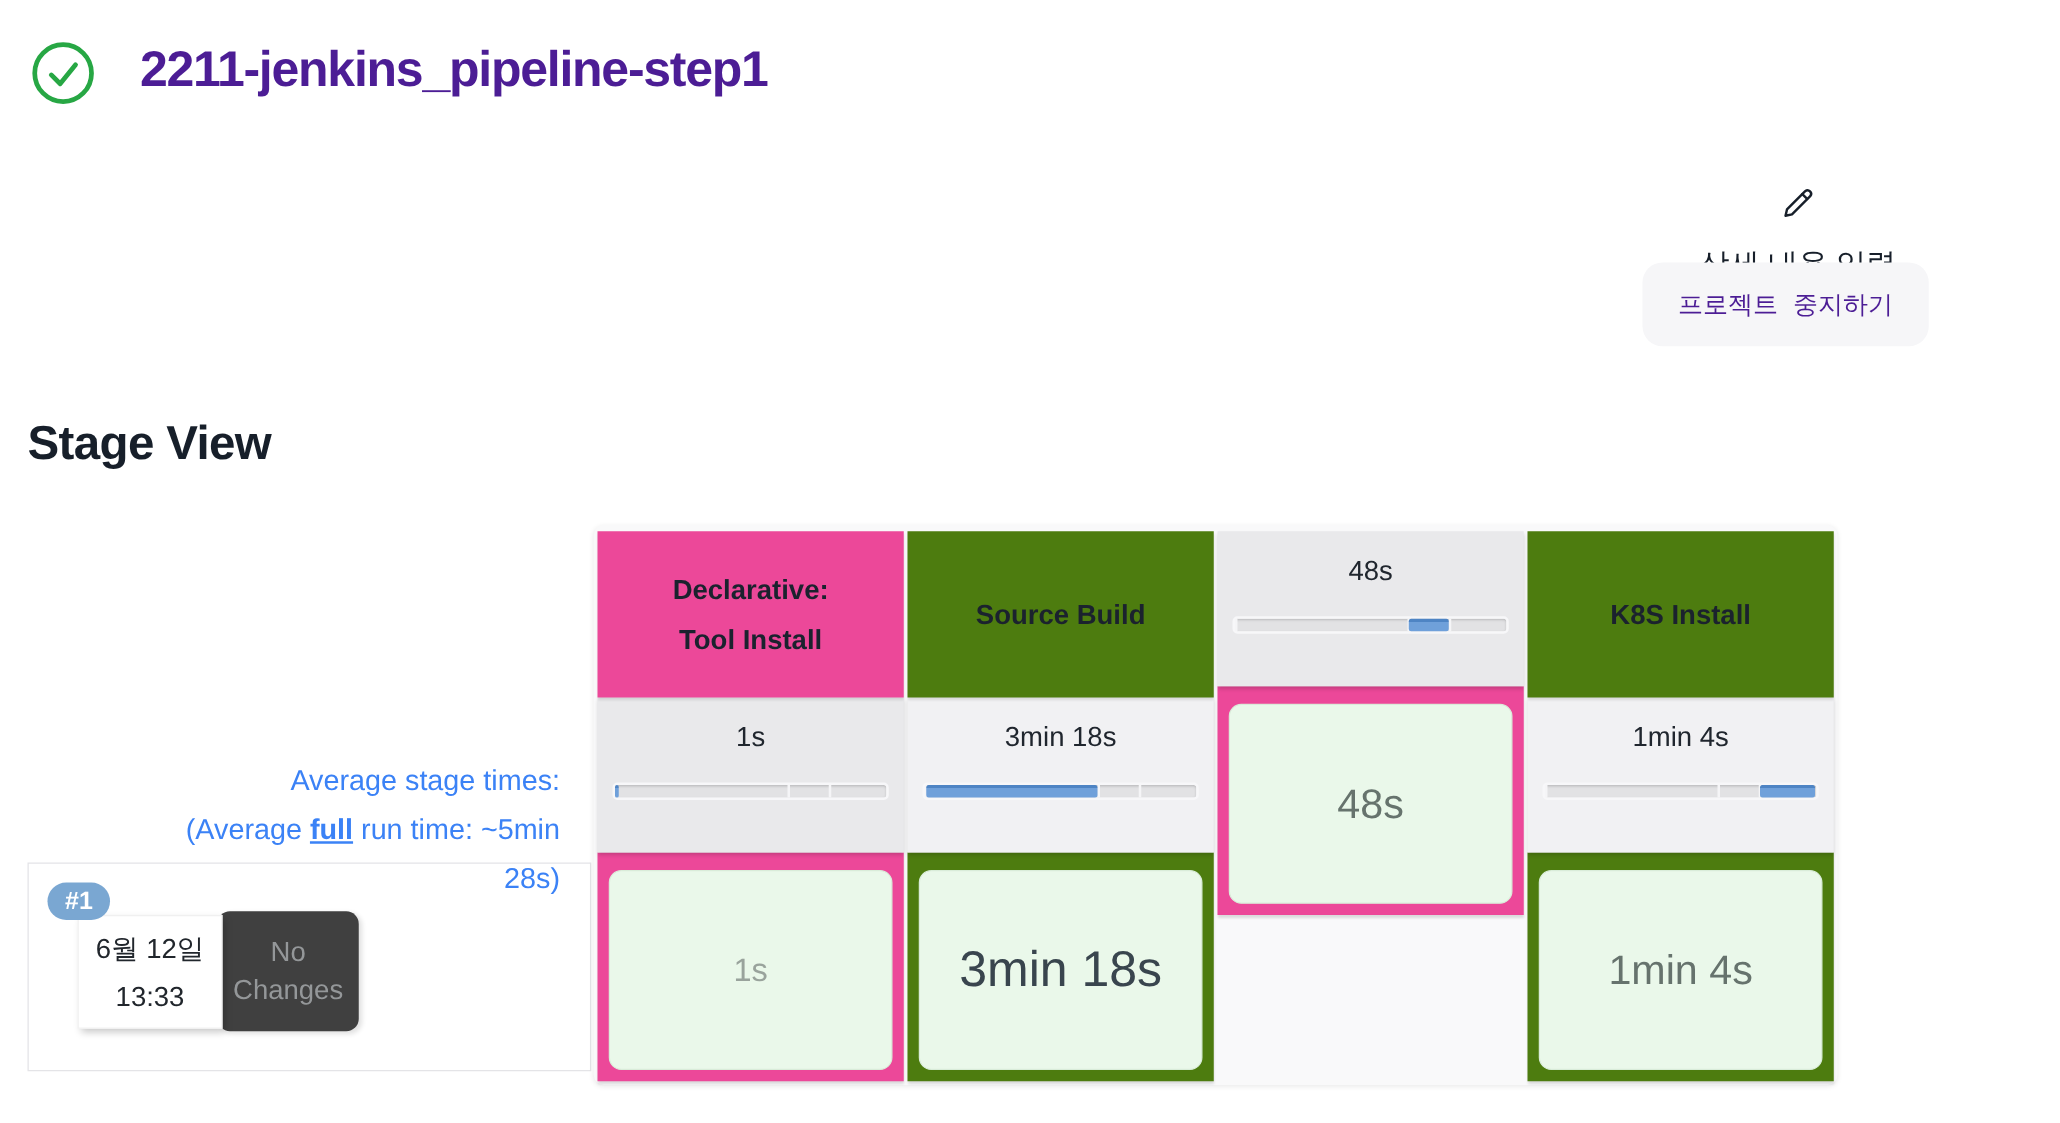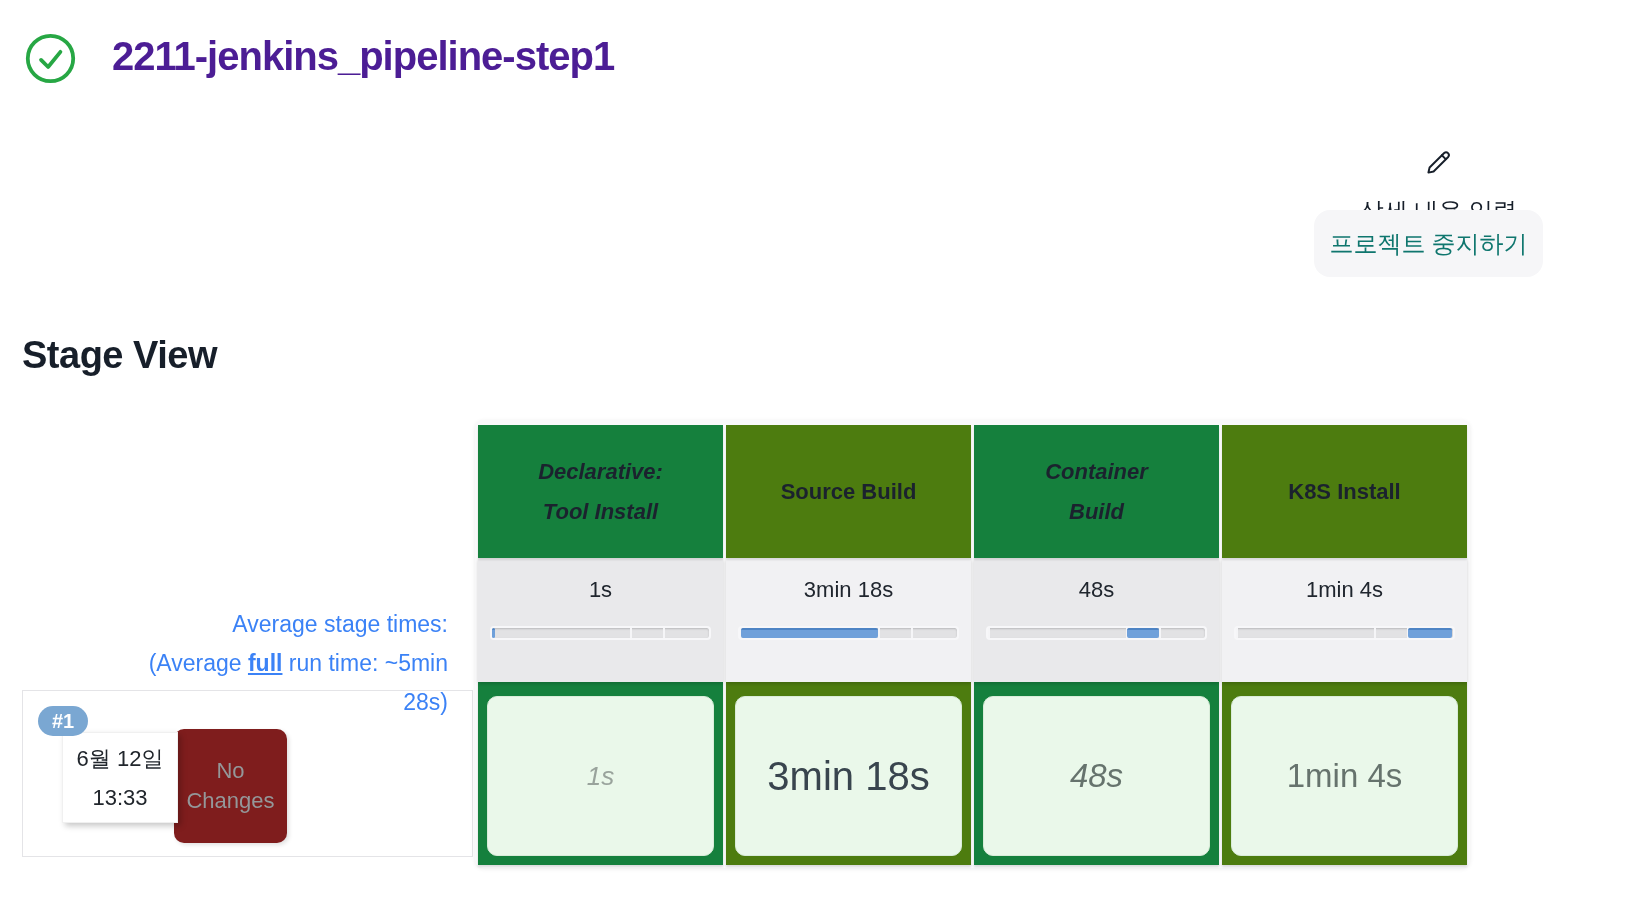--- a/index.html
+++ b/index.html
@@ -23,22 +23,22 @@
   .edit-action {
     position: absolute; top 147px; top: 147px; right: 131px;
     display: flex; align-items: center; gap: 17px;
     font-size: 24px; color: #171f2a; cursor: pointer; flex-direction: column;
   }
   .edit-action svg { width: 31px; height: 31px; }
   .stop-button {
     position: absolute; top: 210px; right: 105px;
     width: 229px; height: 67px;
     background: #f6f6f8; border: none; border-radius: 16px;
-    font-size: 24px; color: #0f766e;
-    font-family: Liberation Serif, serif; cursor: pointer;
+    font-size: 20px; color: #4c1d95;
+    font-family: Liberation Mono, monospace; cursor: pointer;
   }
 
   
   .stage-heading {
     position: absolute; left: 22px; top: 334px;
     font-size: 38px; font-weight: 700; letter-spacing: -0.5px; color: #171f2a;
   }
 
   
   .avg-label {
@@ -57,22 +57,22 @@
     font-size: 20px; font-weight: 700; line-height: 30px; cursor: pointer;
   }
   .date-card {
     position: absolute; left: 62px; top: 732px; width: 116px; height: 91px; z-index: 4;
     background: #ffffff; border: 1px solid #f0f0f0;
     box-shadow: 3px 3px 6px rgba(0,0,0,0.22);
     display: flex; flex-direction: column; justify-content: space-evenly; align-items: center;
     font-size: 22px; color: #21262c; cursor: pointer;
   }
   .no-changes-card {
-    position: absolute; left: 174px; top: 729px; width: 113px; height: 114px; z-index: 2;
-    background: #7f1d1d; border-radius: 10px;
+    position: absolute; left: 174px; top: 729px; width: 113px; height: 96px; z-index: 2;
+    background: #404040; border-radius: 10px;
     box-shadow: 2px 2px 4px rgba(0,0,0,0.12);
     display: flex; align-items: center; justify-content: center; text-align: center;
     font-size: 22px; line-height: 30px; color: #949799; padding: 0 10px;
   }
 
   
   .stage-table {
     position: absolute; left: 475px; top: 420px; width: 995px; z-index: 2;
     background: #f9f9fa; border-radius: 8px; padding: 5px 3px 3px 3px;
     box-shadow: 0 1px 4px rgba(0,0,0,0.08);
@@ -110,21 +110,21 @@
   }
   .col-build {
     height: 183px; position: relative; z-index: 1;
     box-shadow: 0 2px 2px rgba(0,0,0,0.12);
   }
   .stage-cell {
     margin: 14px 9px 9px 9px; height: 160px;
     background: #eaf8ea; border: 1px solid #d9ecd9; border-radius: 10px;
     display: flex; align-items: center; justify-content: center; cursor: pointer;
   }
-  .col.a .col-header, .col.a .col-build { background: #15803d; font-style: italic; }
+  .col.a .col-header, .col.a .col-build { background: #ec4899; }
   .col.a .col-avg { background: #e9e9eb; }
   .col.b .col-header, .col.b .col-build { background: #4d7c0f; }
   .col.b .col-avg { background: #f1f1f3; }
   .t0 { font-size: 26px; color: #99a39c; }
   .t1 { font-size: 40px; color: #39454e; }
   .t2 { font-size: 33px; color: #66736d; }
   .t3 { font-size: 33px; color: #66736d; }
 </style>
 </head>
 <body>
@@ -196,23 +196,20 @@
         </div>
     </div>
     <div class="col-build">
       <div class="stage-cell">
         <span class="t1">3min 18s</span>
       </div>
     </div>
   </div>
 
   <div class="col a">
-    <div class="col-header">
-      <div class="hname">Container Build</div>
-    </div>
     <div class="col-avg">
       <div class="avg-time">48s</div>
       <div class="bar-track">
           <div class="bar-divider" style="left: calc(0.32% - 1px);"></div>
           <div class="bar-divider" style="left: calc(64% - 1px);"></div>
           <div class="bar-divider" style="left: calc(79.4% - 1px);"></div>
           <div class="bar-fill" style="left: 64%; width: max(15.4% - 1px, 3px);"></div>
         </div>
     </div>
     <div class="col-build">

